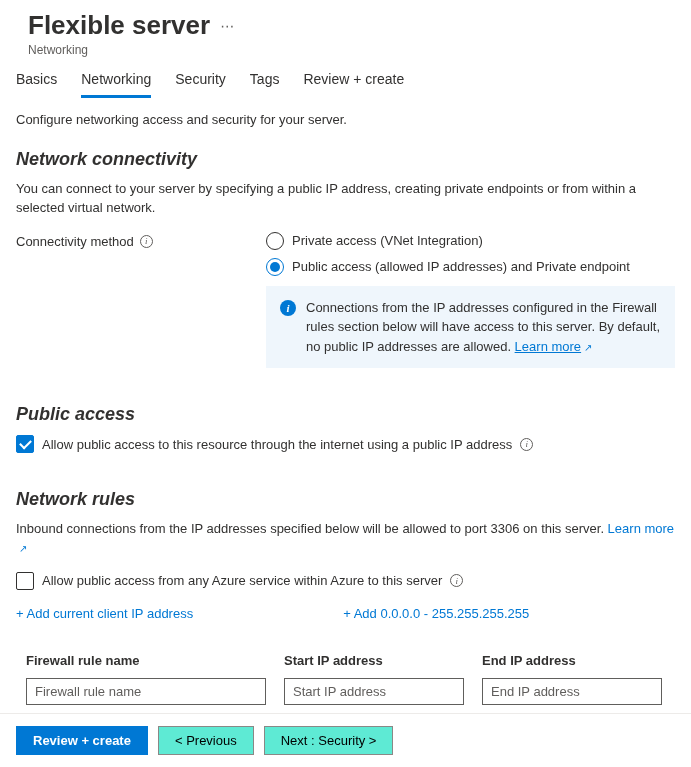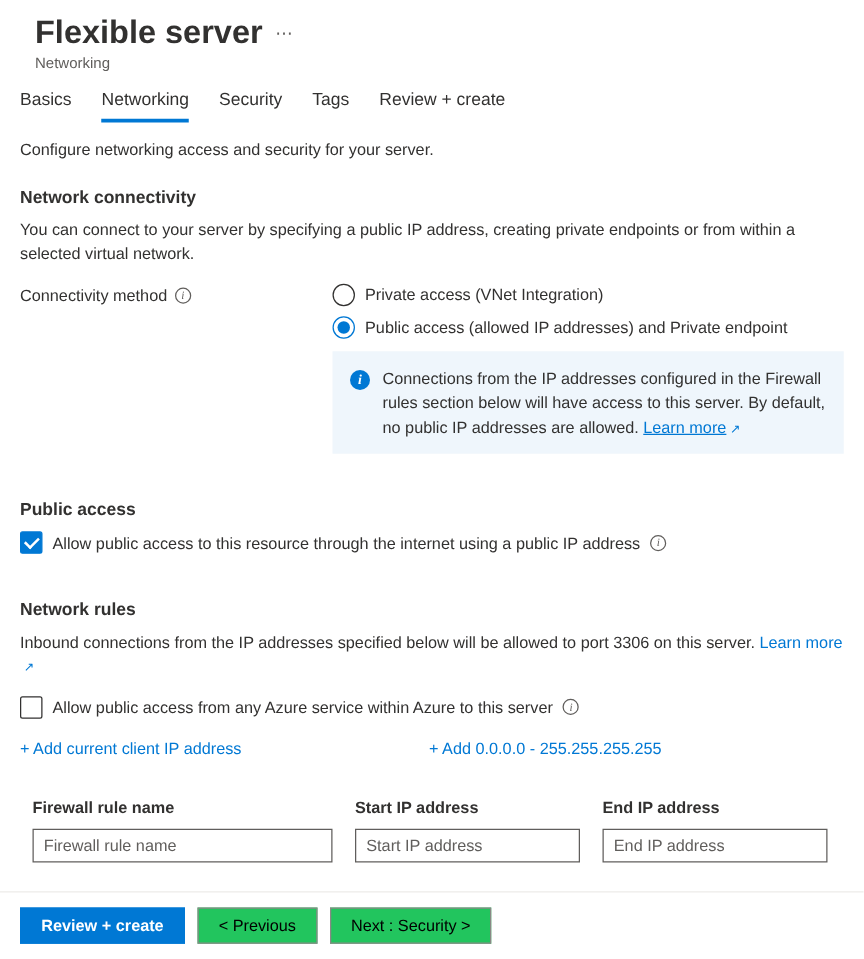--- a/index.html
+++ b/index.html
@@ -16,21 +16,21 @@
     .header { padding: 10px 16px 0 28px; }
     .title-row { display: flex; align-items: center; gap: 10px; }
     .title { font-size: 26px; font-weight: 600; color: #323130; }
     .ellipsis { font-size: 14px; color: #605e5c; cursor: pointer; letter-spacing: 1px; }
     .subtitle { font-size: 12px; color: #605e5c; margin-top: 2px; }
     .tabs { display: flex; gap: 24px; padding: 14px 16px 0 16px; border-bottom: none; }
     .tab { font-size: 14px; color: #323130; padding: 0 0 8px 0; cursor: pointer; border-bottom: 2px solid transparent; }
     .tab.active { border-bottom: 3px solid #0078d4; font-weight: 400; }
     .content { padding: 14px 16px 70px 16px; }
     .desc { font-size: 13px; color: #323130; margin-bottom: 22px; }
-    .section-title { font-size: 14px; font-weight: 600; margin-bottom: 10px; color: #323130; }
+    .section-title { font-size: 18px; font-weight: 600; margin-bottom: 10px; color: #323130; font-style: italic; }
     .section-desc { font-size: 13px; color: #323130; line-height: 1.45; margin-bottom: 14px; }
     .form-row { display: flex; align-items: flex-start; margin-bottom: 6px; }
     .form-label { width: 250px; font-size: 13px; color: #323130; display: flex; align-items: center; gap: 6px; padding-top: 2px;}
     .form-control { flex: 1; }
     .radio-row { display: flex; align-items: center; gap: 8px; margin-bottom: 8px; font-size: 13px; cursor: pointer; }
     .radio { width: 18px; height: 18px; border: 1px solid #323130; border-radius: 50%; display: inline-flex; align-items: center; justify-content: center; flex-shrink: 0; }
     .radio.checked { border-color: #0078d4; }
     .radio.checked::after { content: ""; width: 10px; height: 10px; background: #0078d4; border-radius: 50%; }
     .info-box { display: flex; gap: 10px; background: #eff6fc; padding: 12px 14px; margin-top: 10px; margin-left: 0; font-size: 13px; line-height: 1.5; color: #323130; }
     .info-icon-wrap { flex-shrink: 0; }
@@ -47,21 +47,21 @@
     .action-link { color: #0078d4; font-size: 13px; cursor: pointer; }
     .table-head { display: flex; gap: 18px; padding: 0 10px; margin-bottom: 10px; }
     .table-head div { font-weight: 600; font-size: 13px; }
     .table-inputs { display: flex; gap: 18px; padding: 0 10px; }
     .col1 { width: 240px; }
     .col2 { width: 180px; }
     .col3 { width: 180px; }
     input.text-field { width: 100%; padding: 5px 8px; font-size: 13px; border: 1px solid #605e5c; font-family: inherit; color: #323130; }
     input.text-field::placeholder { color: #605e5c; }
     .footer { position: absolute; bottom: 0; left: 0; right: 0; padding: 12px 16px; display: flex; gap: 10px; border-top: 1px solid #edebe9; background:#fff;}
-    .btn { font-size: 13px; padding: 6px 16px; border: 1px solid #8a8886; background: #22c55e; cursor: pointer; font-family: inherit; }
+    .btn { font-size: 13px; padding: 6px 16px; border: 1px solid #8a8886; background: #5eead4; cursor: pointer; font-family: inherit; }
     .btn.primary { background: #0078d4; color: #fff; border-color: #0078d4; font-weight: 600; }
     .learn-more-inline { color:#0078d4; cursor:pointer; }
     .section-block { margin-bottom: 10px;}
   </style>
 </head>
 <body>
 
 <div class="header">
   <div class="title-row">
     <div class="title">Flexible server</div>

